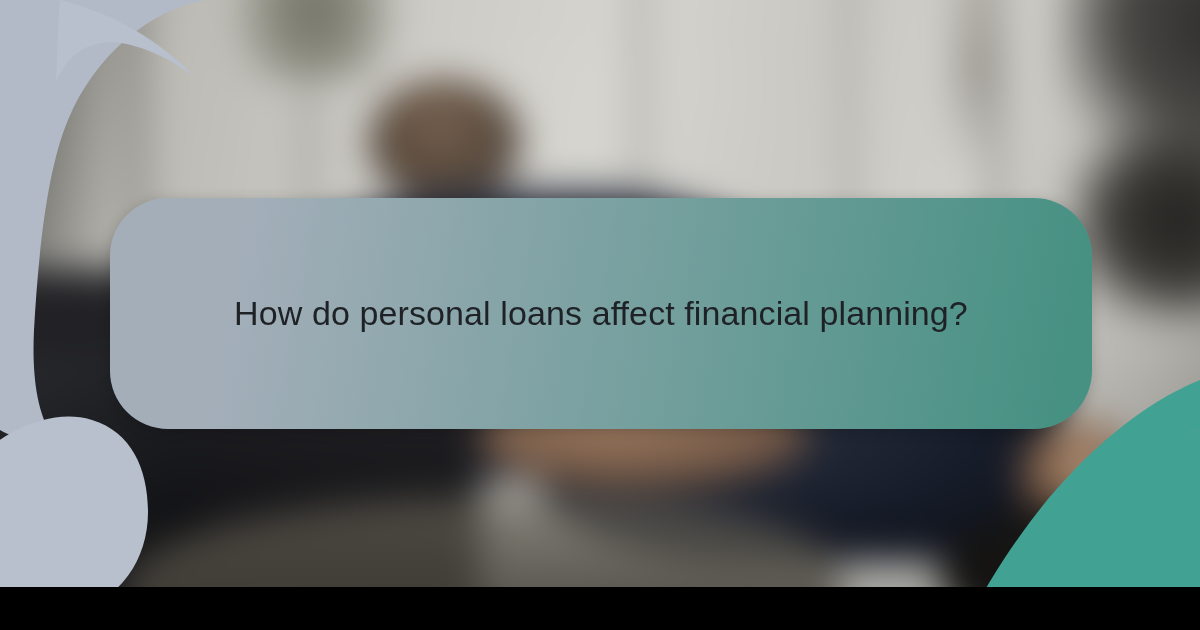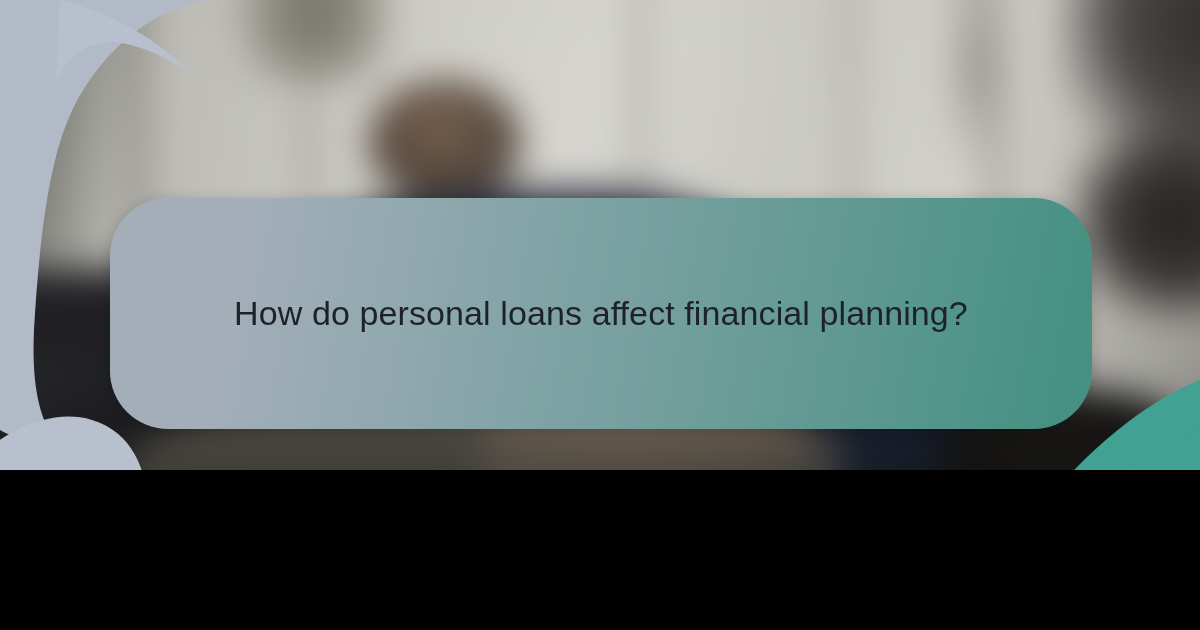--- a/index.html
+++ b/index.html
@@ -186,21 +186,21 @@
     font-size: 34px;
     font-weight: 400;
     line-height: 1.6;
     letter-spacing: .1px;
     color: #1e2226;
   }
 </style>
 </head>
 <body>
 
-<div id="stage" style="width: 1200px; height: 470px;">
+<div id="stage" style="width: 1200px; height: 587px;">
 
   <div class="bg-photo">
     <div class="bg-wall"></div>
     <div class="bg-seams"></div>
     <div class="bg-plant"></div>
     <div class="bg-lamp"></div>
     <div class="bg-shelf-r"></div>
     <div class="bg-shelf-r2"></div>
     <div class="bg-head"></div>
     <div class="bg-torso"></div>

